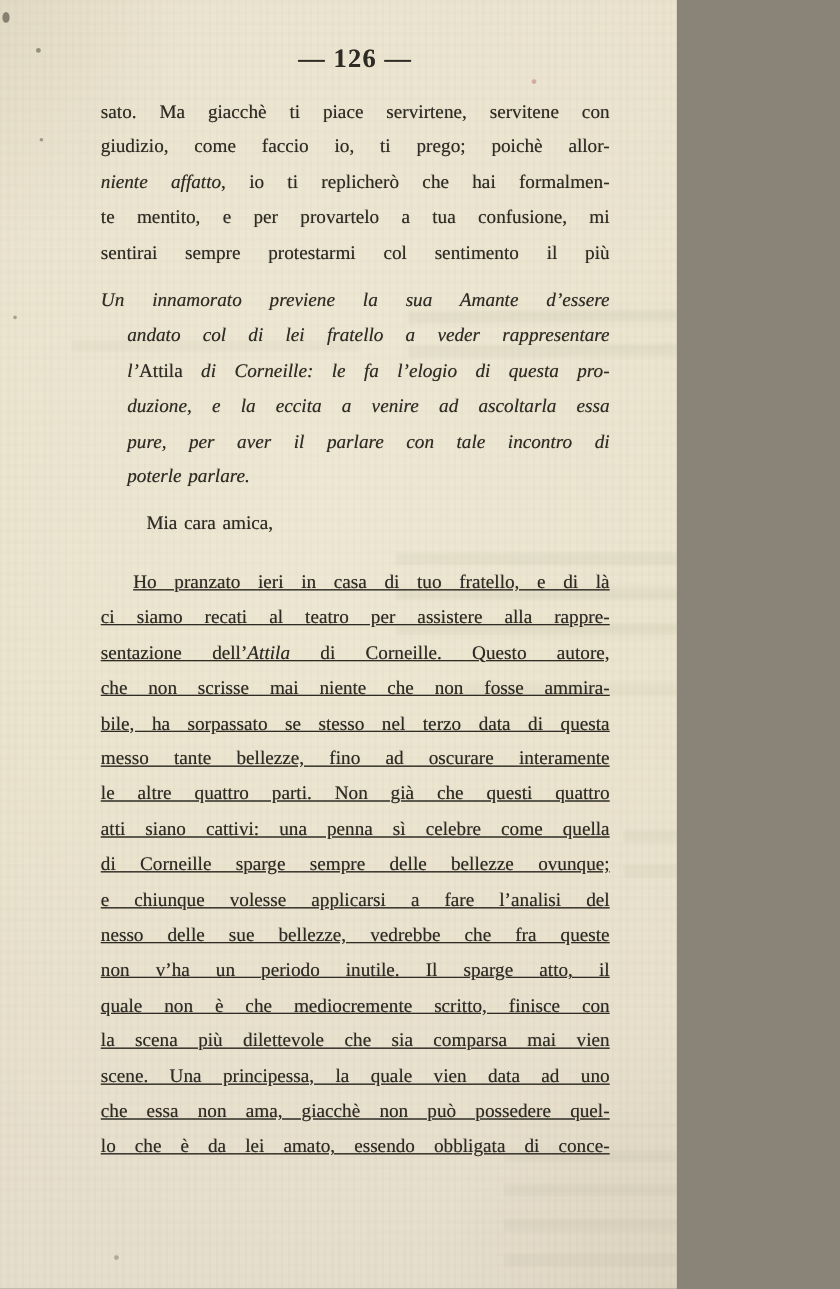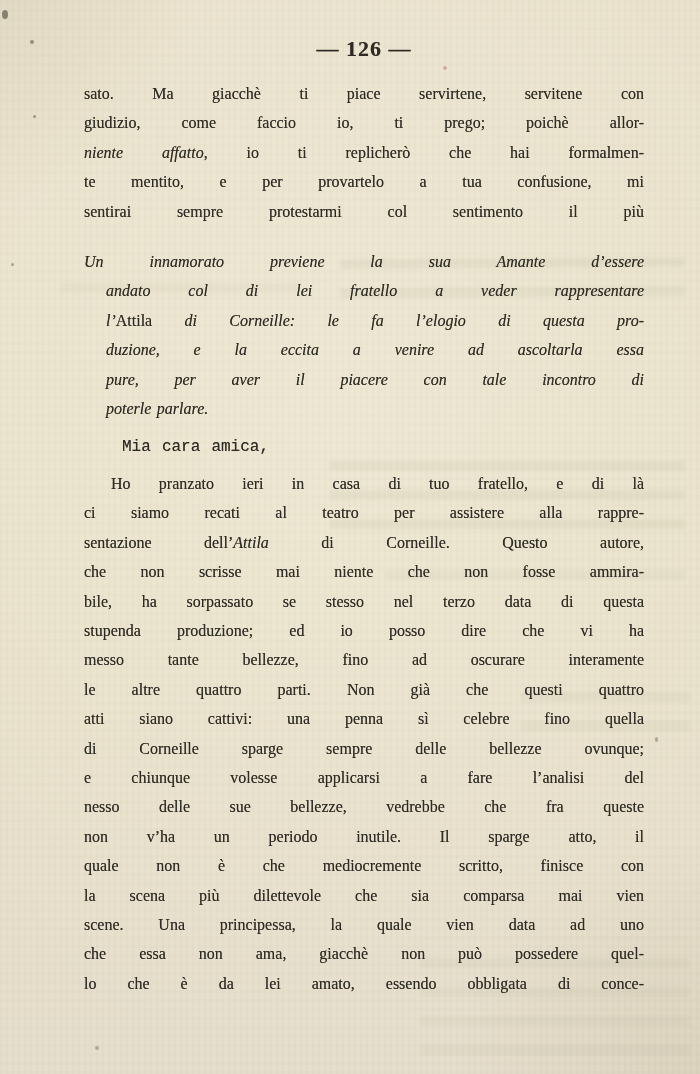--- a/index.html
+++ b/index.html
@@ -3,21 +3,21 @@
 <meta charset="utf-8">
 <style>
   html, body {
     margin: 0;
     padding: 0;
     background: #8a8478;
     overflow: hidden;
   }
   .paper {
     position: relative;
-    width: 700px;
+    width: 564px;
     height: 1074px;
     overflow: hidden;
     color: #2e2b24;
     background:
       radial-gradient(ellipse 120% 90% at 48% 38%, rgba(255,253,244,0.22), rgba(255,255,255,0) 70%),
       radial-gradient(ellipse 60% 40% at 100% 102%, rgba(128,108,62,0.10), rgba(0,0,0,0) 60%),
       radial-gradient(ellipse 50% 35% at 0% 0%, rgba(120,104,66,0.08), rgba(0,0,0,0) 55%),
       repeating-linear-gradient(90deg, rgba(126,114,78,0.030) 0 2px, rgba(0,0,0,0) 2px 6px),
       repeating-linear-gradient(0deg, rgba(126,114,78,0.018) 0 3px, rgba(0,0,0,0) 3px 9px),
       linear-gradient(176deg, #eae2cd 0%, #e9e1ca 55%, #e6decd 100%);
@@ -31,23 +31,23 @@
     font-weight: bold;
     letter-spacing: 1px;
     line-height: 26px;
     text-shadow: 0 0 0.5px rgba(46,43,36,0.55);
   }
   .text-column {
     padding: 0 56px 0 84px;
   }
   .block { margin: 0; }
   .block[data-name="paragraph-continuation"] { margin-top: 17px; }
-  .block[data-name="letter-summary"]        { margin-top: 21px; }
-  .block[data-name="salutation"]            { margin-top: 10px; font-family: Liberation Mono, monospace; }
-  .block[data-name="letter-body"]           { margin-top: 6px; }
+  .block[data-name="letter-summary"]        { margin-top: 10px; }
+  .block[data-name="salutation"]            { margin-top: 10px; }
+  .block[data-name="letter-body"]           { margin-top: 19px; text-decoration: underline; }
   .line {
     font-size: 16px;
     line-height: 29.4px;
     word-spacing: 1.5px;
     white-space: normal;
     text-shadow: 0 0 0.6px rgba(46,43,36,0.6);
   }
   .line.j {
     text-align: justify;
     text-align-last: justify;
@@ -115,36 +115,35 @@
           <div class="line j" data-name="text-line"><span class="rm" data-name="text-segment">giudizio, come faccio io, ti prego; poichè allor-</span></div>
           <div class="line j" data-name="text-line"><span class="it" data-name="text-segment">niente affatto</span><span class="rm" data-name="text-segment">, io ti replicherò che hai formalmen-</span></div>
           <div class="line j" data-name="text-line"><span class="rm" data-name="text-segment">te mentito, e per provartelo a tua confusione, mi</span></div>
           <div class="line j" data-name="text-line"><span class="rm" data-name="text-segment">sentirai sempre protestarmi col sentimento il più</span></div>
         </div>
         <div class="block" data-name="letter-summary">
           <div class="line j" data-name="text-line"><span class="it" data-name="text-segment">Un innamorato previene la sua Amante d’essere</span></div>
           <div class="line j" data-name="text-line" style="padding-left: 22px;"><span class="it" data-name="text-segment">andato col di lei fratello a veder rappresentare</span></div>
           <div class="line j" data-name="text-line" style="padding-left: 22px;"><span class="it" data-name="text-segment">l’</span><span class="rm" data-name="text-segment">Attila</span><span class="it" data-name="text-segment"> di Corneille: le fa l’elogio di questa pro-</span></div>
           <div class="line j" data-name="text-line" style="padding-left: 22px;"><span class="it" data-name="text-segment">duzione, e la eccita a venire ad ascoltarla essa</span></div>
-          <div class="line j" data-name="text-line" style="padding-left: 22px;"><span class="it" data-name="text-segment">pure, per aver il piacere con tale incontro di</span></div>
+          <div class="line j" data-name="text-line" style="padding-left: 22px;"><span class="it" data-name="text-segment">pure, per aver il parlare con tale incontro di</span></div>
           <div class="line" data-name="text-line" style="padding-left: 22px;"><span class="it" data-name="text-segment">poterle parlare.</span></div>
         </div>
         <div class="block" data-name="salutation">
           <div class="line" data-name="text-line" style="padding-left: 38px;"><span class="rm" data-name="text-segment">Mia cara amica,</span></div>
         </div>
         <div class="block" data-name="letter-body">
           <div class="line j" data-name="text-line" style="padding-left: 27px;"><span class="rm" data-name="text-segment">Ho pranzato ieri in casa di tuo fratello, e di là</span></div>
           <div class="line j" data-name="text-line"><span class="rm" data-name="text-segment">ci siamo recati al teatro per assistere alla rappre-</span></div>
           <div class="line j" data-name="text-line"><span class="rm" data-name="text-segment">sentazione dell’</span><span class="it" data-name="text-segment">Attila</span><span class="rm" data-name="text-segment"> di Corneille. Questo autore,</span></div>
           <div class="line j" data-name="text-line"><span class="rm" data-name="text-segment">che non scrisse mai niente che non fosse ammira-</span></div>
           <div class="line j" data-name="text-line"><span class="rm" data-name="text-segment">bile, ha sorpassato se stesso nel terzo data di questa</span></div>
-          <div class="line j" data-name="text-line"><span class="rm" data-name="text-segment">stupenda produzione; ed io posso dire che vi ha</span></div>
           <div class="line j" data-name="text-line"><span class="rm" data-name="text-segment">messo tante bellezze, fino ad oscurare interamente</span></div>
           <div class="line j" data-name="text-line"><span class="rm" data-name="text-segment">le altre quattro parti. Non già che questi quattro</span></div>
-          <div class="line j" data-name="text-line"><span class="rm" data-name="text-segment">atti siano cattivi: una penna sì celebre fino quella</span></div>
+          <div class="line j" data-name="text-line"><span class="rm" data-name="text-segment">atti siano cattivi: una penna sì celebre come quella</span></div>
           <div class="line j" data-name="text-line"><span class="rm" data-name="text-segment">di Corneille sparge sempre delle bellezze ovunque;</span></div>
           <div class="line j" data-name="text-line"><span class="rm" data-name="text-segment">e chiunque volesse applicarsi a fare l’analisi del</span></div>
           <div class="line j" data-name="text-line"><span class="rm" data-name="text-segment">nesso delle sue bellezze, vedrebbe che fra queste</span></div>
           <div class="line j" data-name="text-line"><span class="rm" data-name="text-segment">non v’ha un periodo inutile. Il sparge atto, il</span></div>
           <div class="line j" data-name="text-line"><span class="rm" data-name="text-segment">quale non è che mediocremente scritto, finisce con</span></div>
           <div class="line j" data-name="text-line"><span class="rm" data-name="text-segment">la scena più dilettevole che sia comparsa mai vien</span></div>
           <div class="line j" data-name="text-line"><span class="rm" data-name="text-segment">scene. Una principessa, la quale vien data ad uno</span></div>
           <div class="line j" data-name="text-line"><span class="rm" data-name="text-segment">che essa non ama, giacchè non può possedere quel-</span></div>
           <div class="line j" data-name="text-line"><span class="rm" data-name="text-segment">lo che è da lei amato, essendo obbligata di conce-</span></div>
         </div>

